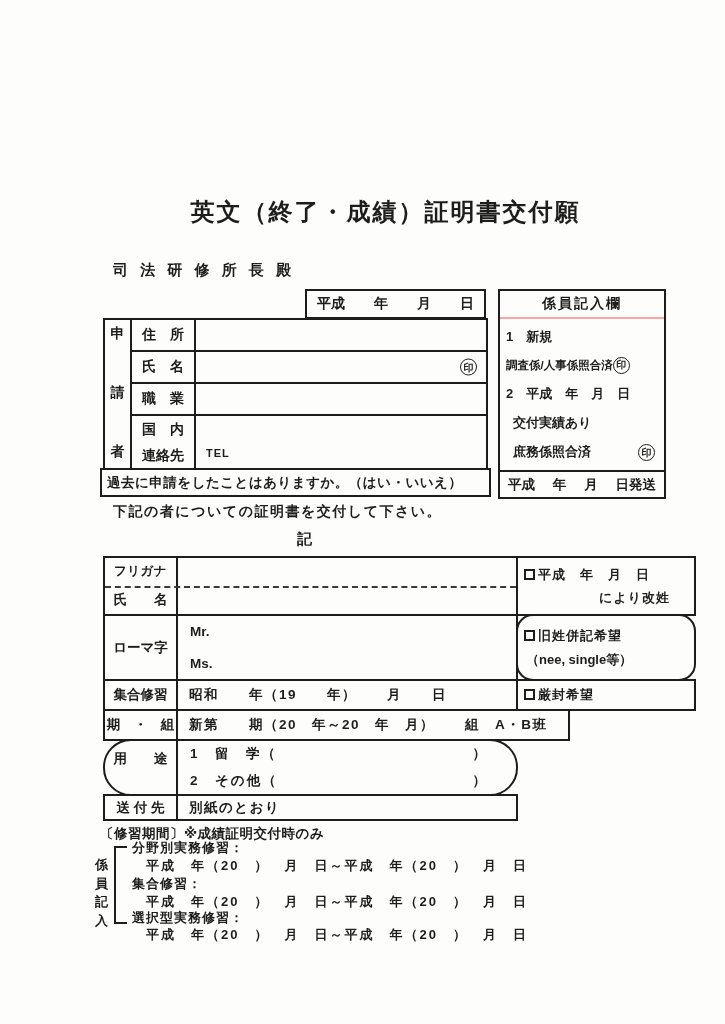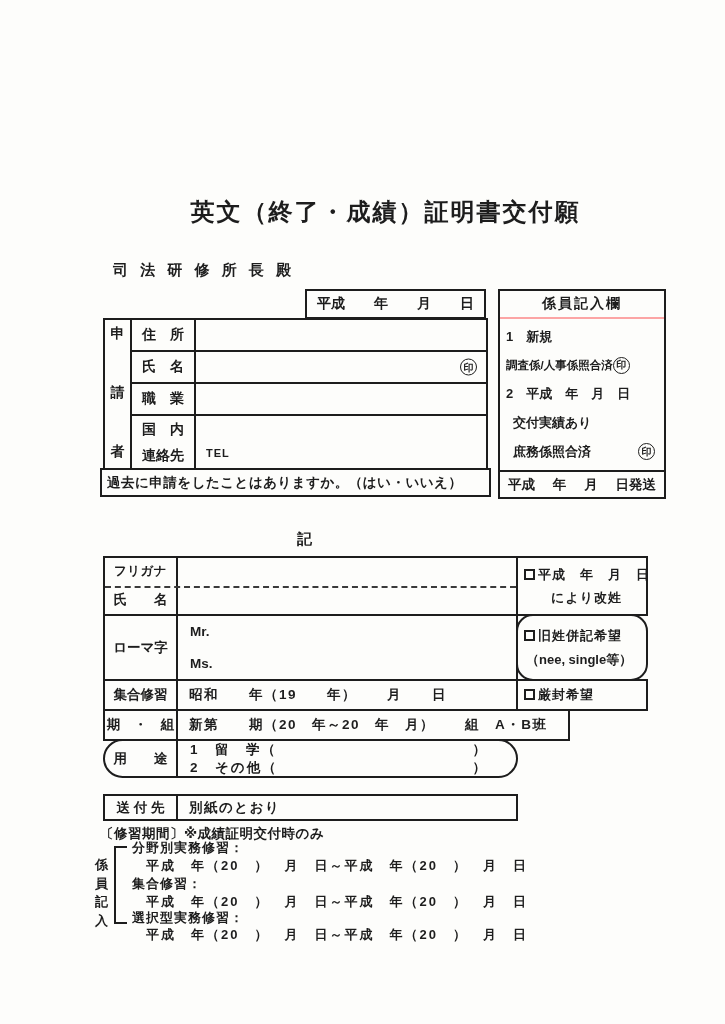--- a/index.html
+++ b/index.html
@@ -23,21 +23,21 @@
     display:flex; align-items:center; justify-content:space-between;
     padding:0 10px; font-size:14px; }
 
   
   .staff-box { left:498px; top:289px; width:168px; height:210px; display:flex; flex-direction:column; }
   .staff-header { height:28px; border-bottom:2px solid #fca5a5; display:flex; align-items:center; justify-content:center; font-size:14px; letter-spacing:2px; box-sizing:border-box;}
   .staff-body { flex:1; display:flex; flex-direction:column; justify-content:space-around; padding:3px 5px 3px 6px; font-size:13px; }
   .staff-line { white-space:nowrap; }
   .staff-line.small { font-size:11.5px; }
   .staff-line.indent { padding-left:7px; }
-  .staff-line.split { display:flex; justify-content:space-between; align-items:flex-start; padding-left:7px; padding-right:4px; }
+  .staff-line.split { display:flex; justify-content:space-between; align-items:flex-end; padding-left:7px; padding-right:4px; }
   .staff-footer { height:27px; border-top:2px solid #1d1d1d; display:flex; align-items:center; justify-content:space-between; padding:0 8px; font-size:13.5px; box-sizing:border-box; }
 
   
   .applicant-table { left:103px; top:318px; width:385px; height:152px;
     display:grid; grid-template-columns:27px 64px 1fr; grid-template-rows:32px 32px 32px auto; }
   .a-vert { grid-row:1/5; grid-column:1; border-right:2px solid #1d1d1d;
     display:flex; flex-direction:column; justify-content:space-between; align-items:center;
     padding:5px 0 7px 0; font-size:14px; }
   .a-label { border-right:2px solid #1d1d1d; border-bottom:2px solid #1d1d1d;
     display:flex; align-items:center; justify-content:center; font-size:14px; white-space:nowrap; }
@@ -63,21 +63,21 @@
   .dlabel.stack { flex-direction:column; justify-content:space-around; }
   .dlabel.top { align-items:flex-start; padding-top:9px; justify-content:center; }
   .dashed-divider { position:absolute; left:0; right:0; top:50%; border-top:2px dashed #3a3a3a; }
   .furigana-t { font-size:12.5px; letter-spacing:0.5px; }
   .romaji-lines { display:flex; flex-direction:column; justify-content:space-around; height:100%; padding-left:12px; }
   .center-line { display:flex; align-items:center; height:100%; padding-left:11px; letter-spacing:1.5px; }
   .usage-lines { display:flex; flex-direction:column; justify-content:space-around; height:100%; }
   .usage-line { display:flex; justify-content:space-between; padding:0 28px 0 12px; letter-spacing:2px;gap:44px; }
 
   
-  .side-cell { position:absolute; left:516px; width:132px; border:2px solid #1d1d1d; box-sizing:border-box; font-size:13px; }
+  .side-cell { position:absolute; left:516px; width:180px; border:2px solid #1d1d1d; box-sizing:border-box; font-size:13px; }
   .cb { display:inline-block; width:11px; height:11px; border:2px solid #1d1d1d; margin-right:3px; vertical-align:-1px; box-sizing:border-box; }
   .side-l1 { position:absolute; left:6px; top:8px; white-space:nowrap; letter-spacing:1px;}
   .side-l2r { position:absolute; right:24px; bottom:7px; white-space:nowrap; letter-spacing:1px;margin-top:48px;}
   .side-l2l { position:absolute; left:8px; bottom:8px; white-space:nowrap; }
   .side-center { position:absolute; left:6px; top:50%; transform:translateY(-50%); white-space:nowrap; letter-spacing:1px;}
 
   
   .t-heading { left:100px; top:825px; font-size:13.5px; letter-spacing:0.5px; }
   .t-vert { left:95px; top:856px; height:74px; display:flex; flex-direction:column; justify-content:space-between; font-size:13px; }
   .bracket-v { left:114px; top:846px; width:2px; height:78px; background:#1d1d1d; }
@@ -151,20 +151,21 @@
       <span>国　内</span>
       <span>連絡先</span>
     </div>
     <div class="a-value last">
       <span class="tel">TEL</span>
     </div>
   </div>
 
   <div class="abs bordered past-box">過去に申請をしたことはありますか。（はい・いいえ）</div>
 
+  <div class="abs instruction">下記の者についての証明書を交付して下さい。</div>
 
   <div class="abs ki-mark">記</div>
 
   <div class="drow" style="left:103px; top:556px; width:415px; height:60px;">
     <div class="dlabel stack">
       <span class="furigana-t">フリガナ</span>
       <span>氏　　名</span>
     </div>
     <div class="dvalue"></div>
     <div class="dashed-divider"></div>
@@ -187,21 +188,21 @@
     </div>
   </div>
 
   <div class="drow" style="left:103px; top:709px; width:467px; height:32px;">
     <div class="dlabel">期　・　組</div>
     <div class="dvalue">
       <div class="center-line">新第　　期（20　年～20　年　月）　　組　A・B班</div>
     </div>
   </div>
 
-  <div class="drow" style="left:103px; top:739px; width:415px; height:39px;border-radius:28px;">
+  <div class="drow" style="left:103px; top:739px; width:415px; height:57px;border-radius:28px;">
     <div class="dlabel top">用　　途</div>
     <div class="dvalue">
       <div class="usage-lines">
         <div class="usage-line">
           <span>1　留　学（</span>
           <span>）</span>
         </div>
         <div class="usage-line">
           <span>2　その他（</span>
           <span>）</span>

